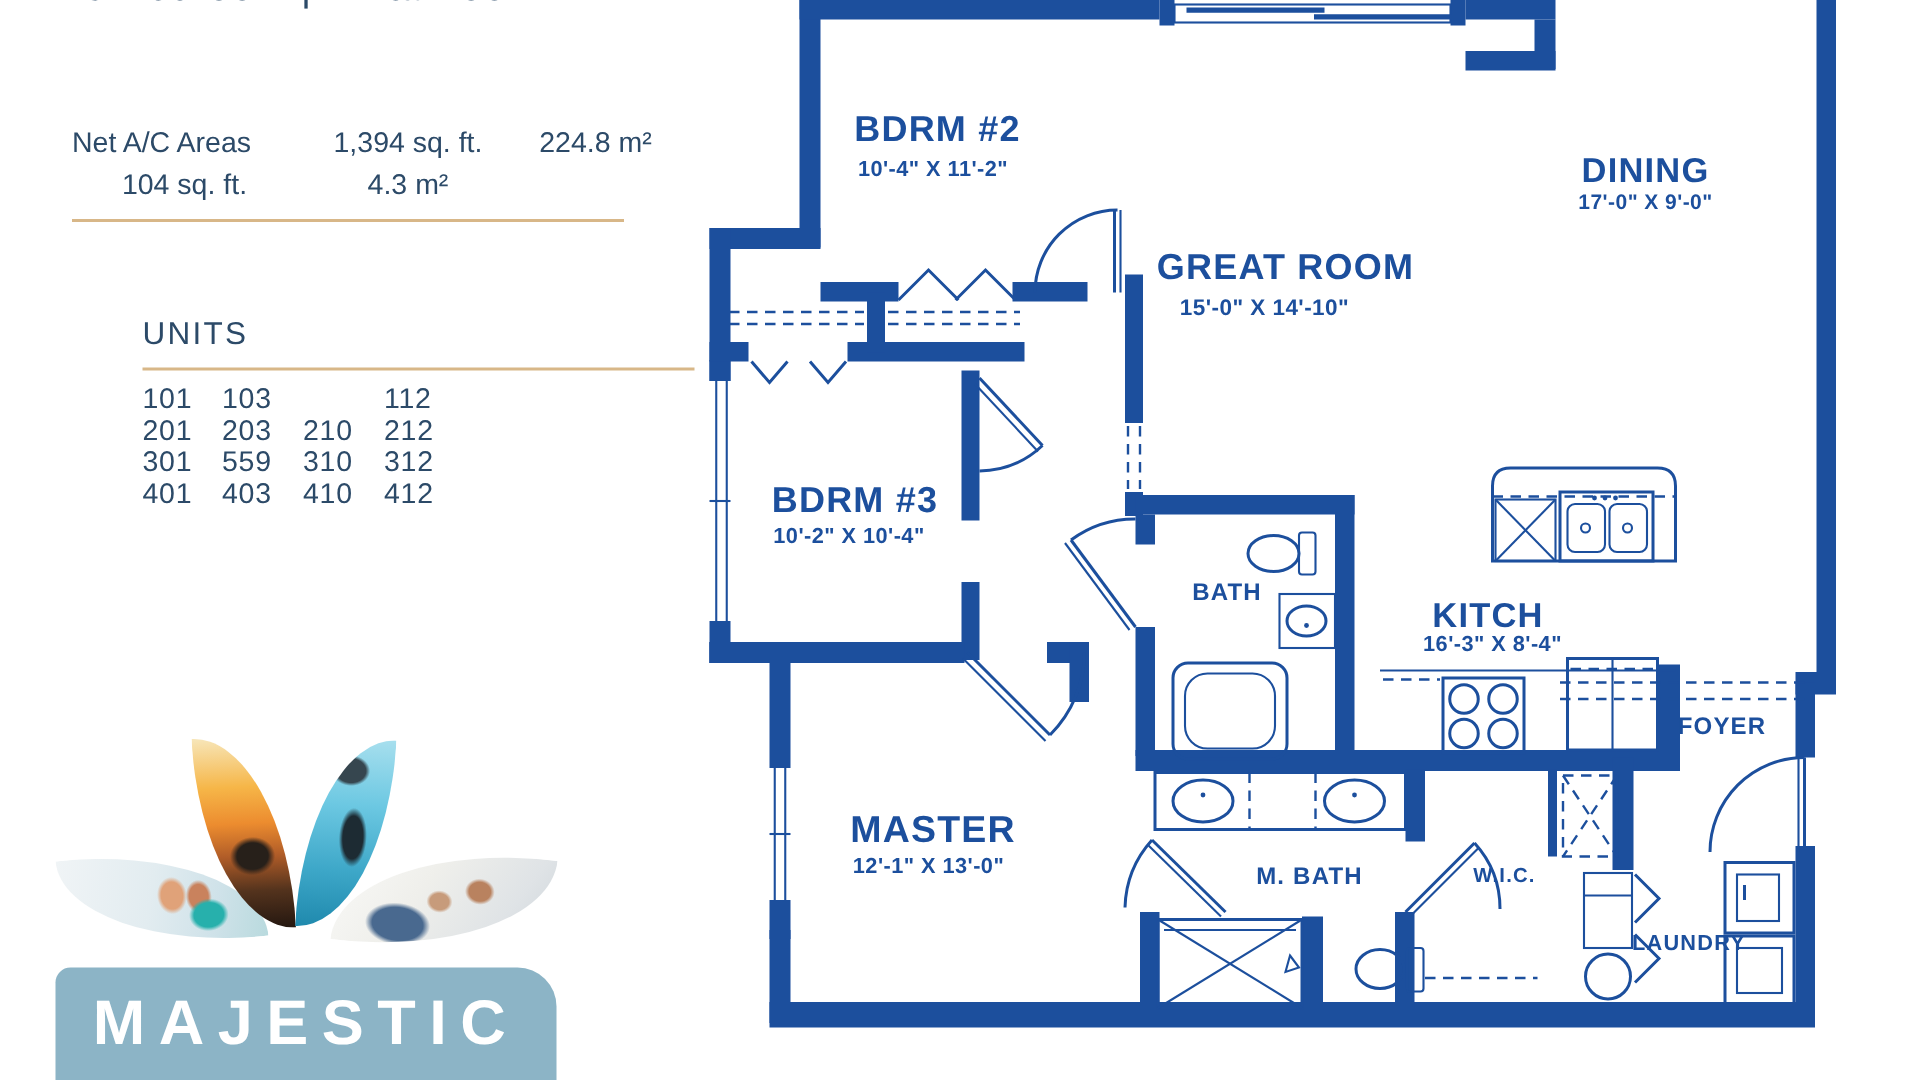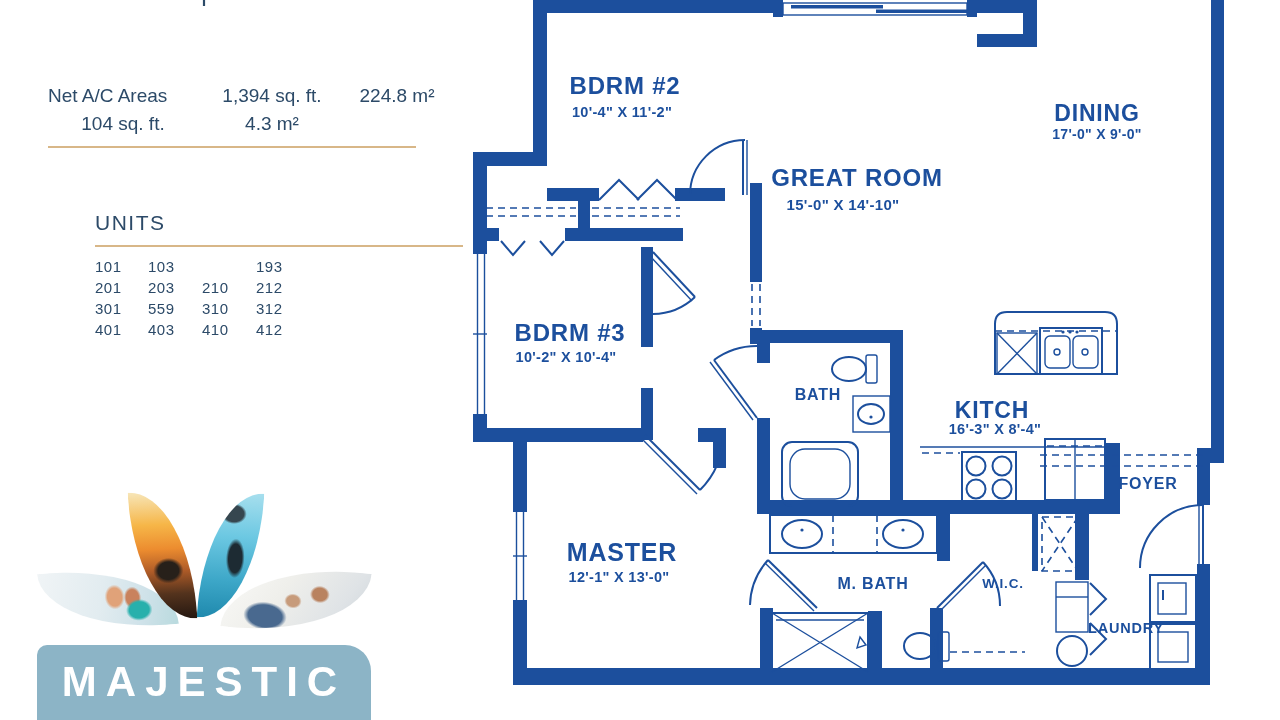--- a/index.html
+++ b/index.html
@@ -13,21 +13,21 @@
     position:absolute; left:56px; top:-24px; font-size:27px; letter-spacing:.5px;
     color:var(--ink); white-space:nowrap;
   }
   .areas { position:absolute; left:48px; top:82px; width:368px; font-size:19px; }
   .arow { display:grid; grid-template-columns:150px 116px 102px; line-height:28px;gap:16px; }
   .arow .num { text-align:center; }
   .tanline { border:none; border-top:2px solid var(--tan,#d8b788); margin:8px 0 7px 0; width:368px; }
   .units { position:absolute; left:48px; top:210px; width:368px;margin-left:47px; }
   .units-h { font-size:21px; letter-spacing:1.5px; line-height:26px; }
   .units .tanline { margin-top:9px; margin-bottom:9px; }
-  .ugrid { display:grid; grid-template-columns:53px 54px 54px 54px; font-size:15px; line-height:21px; letter-spacing:.5px; }
+  .ugrid { display:grid; grid-template-columns:53px 54px 54px 54px; font-size:19px; line-height:21px; letter-spacing:.5px; }
   
   .logo { position:absolute; left:30px; top:483px; width:330px; height:165px; }
   .petal { position:absolute; }
   .petal.p-bike {
     left:10px; top:84px; width:136px; height:64px; transform:rotate(-6deg);
     border-radius:0 100% 0 100%;
     background:
       radial-gradient(22px 18px at 72% 72%, #27b0ac 0 45%, transparent 60%),
       radial-gradient(16px 20px at 55% 48%, #e0a279 0 45%, transparent 62%),
       radial-gradient(14px 18px at 68% 52%, #c9825d 0 45%, transparent 62%),
@@ -94,21 +94,21 @@
     <hr class="tanline">
   </div>
 
   <div class="units">
     <div class="units-h">UNITS</div>
     <hr class="tanline">
     <div class="ugrid">
       <span>101</span>
       <span>103</span>
       <span></span>
-      <span>193</span>
+      <span>112</span>
       <span>201</span>
       <span>203</span>
       <span>210</span>
       <span>212</span>
       <span>301</span>
       <span>559</span>
       <span>310</span>
       <span>312</span>
       <span>401</span>
       <span>403</span>

